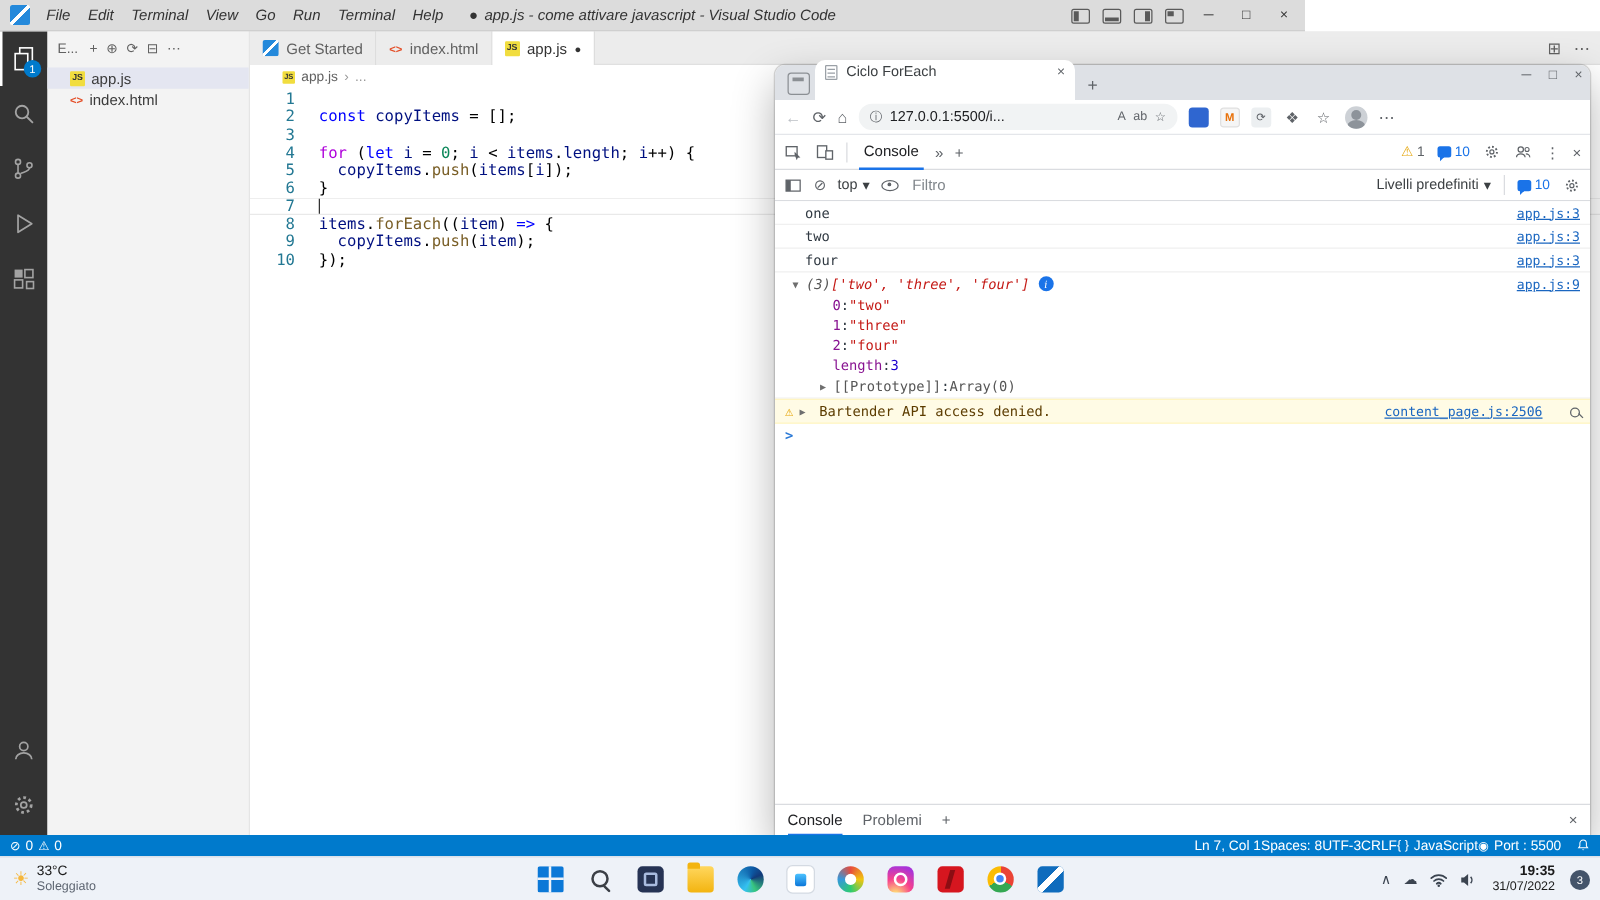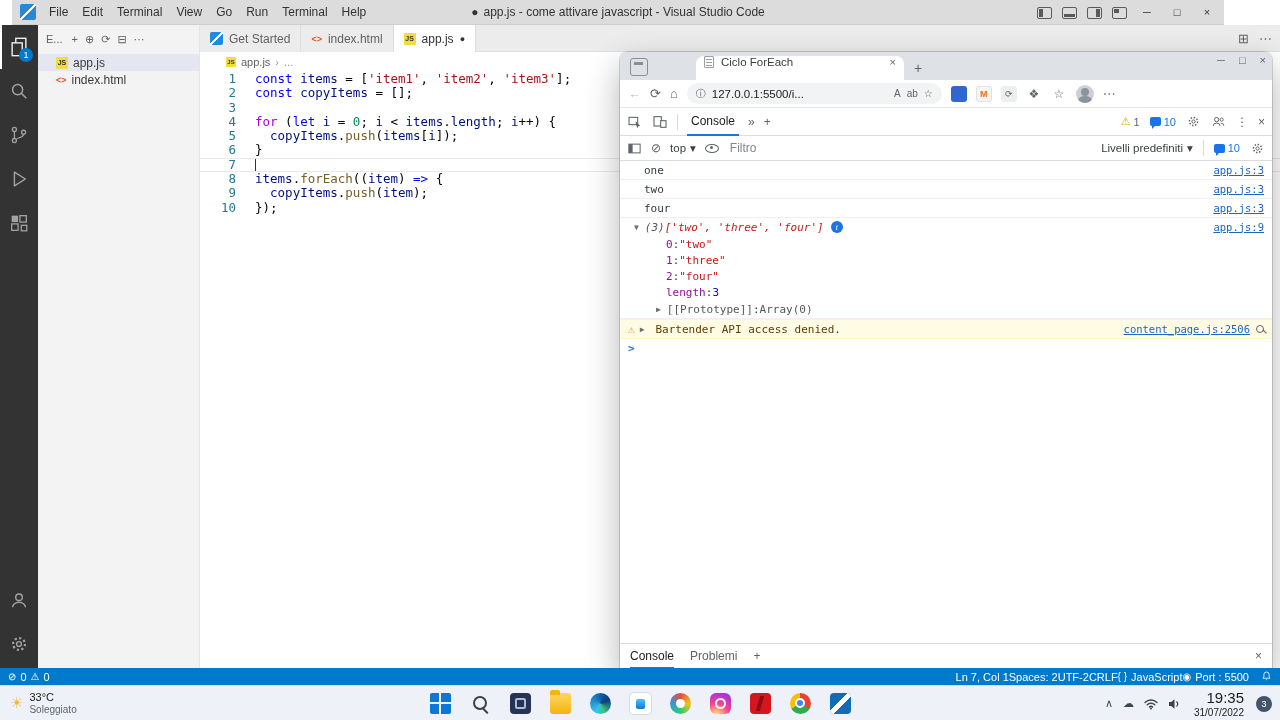--- a/index.html
+++ b/index.html
@@ -1,22 +1,22 @@
 <!DOCTYPE html>
 <html><head>
 <meta charset="utf-8">
 <style>
   html,body{margin:0;padding:0;background:#000;}
   #screen{position:relative;width:1280px;height:720px;overflow:hidden;background:#fff;
     font-family:"Liberation Sans",sans-serif;-webkit-font-smoothing:antialiased;}
   #screen *{box-sizing:border-box;}
 
   
-  .titlebar{position:absolute;left:12px;top:0;width:1212px;height:25px;background:#dcdcdc;
-    display:flex;align-items:center;border-bottom:1px solid #cfcfcf;z-index:10;}
+  .titlebar{position:absolute;left:0;top:0;width:1044px;height:25px;background:#dcdcdc;
+    display:flex;align-items:center;border-bottom:1px solid #cfcfcf;z-index:10;font-style:italic;}
   .vsc-logo{width:16px;height:16px;margin:0 6px 0 8px;border-radius:2px;background:#2489db;
     background-image:linear-gradient(135deg,transparent 44%,#fff 44%,#fff 56%,transparent 56%);}
   .menus{display:flex;}
   .menu-item{padding:0 7px;font-size:12px;color:#333;line-height:24px;cursor:default;}
   .tb-title{position:absolute;left:50%;transform:translateX(-50%);font-size:12px;color:#333;
     white-space:nowrap;display:flex;gap:5px;align-items:center;}
   .tb-right{position:absolute;right:2px;top:0;height:25px;display:flex;align-items:center;}
   .layico{width:15px;height:12px;border:1px solid #5a5a5a;border-radius:2px;margin:0 5px;position:relative;}
   .layico::before{content:'';position:absolute;background:#5a5a5a;}
   .lay-left::before{left:1px;top:1px;bottom:1px;width:4px;}
@@ -74,22 +74,22 @@
   .tk-kw{color:#0000ff}.tk-ct{color:#af00db}.tk-vr{color:#001080}
   .tk-fn{color:#795e26}.tk-st{color:#a31515}.tk-nu{color:#098658}.tk-pl{color:#000}
 
   
   .browser{position:absolute;left:620px;top:52px;width:652px;height:616px;background:#fff;
     border-radius:8px 8px 0 0;box-shadow:0 0 0 1px rgba(0,0,0,.15),0 14px 34px rgba(0,0,0,.3);z-index:50;}
   .btabstrip{position:absolute;left:0;top:0;width:652px;height:28px;background:#dee1e6;
     border-radius:8px 8px 0 0;display:flex;align-items:flex-end;}
   .tab-actions-btn{width:18px;height:18px;margin:0 4px 4px 10px;border:1px solid #8b8f94;border-radius:3px;position:relative;}
   .tab-actions-btn::before{content:'';position:absolute;left:3px;top:3px;width:9px;height:3px;background:#8b8f94;}
-  .btab{display:flex;align-items:flex-start;gap:7px;width:208px;height:24px;background:#fff;
-    border-radius:8px 8px 0 0;padding:0 8px;margin-left:44px;}
+  .btab{display:flex;align-items:flex-end;gap:7px;width:208px;height:24px;background:#fff;
+    border-radius:8px 8px 0 0;padding:16px 8px;}
   .btab-title{font-size:11.5px;color:#3c4043;flex:1;white-space:nowrap;overflow:hidden;}
   .btab-close{font-size:11px;color:#5f6368;}
   .bnewtab{font-size:14px;color:#5f6368;margin:0 0 4px 10px;}
   .bwin-ctrls{position:absolute;right:6px;top:2px;display:flex;gap:14px;color:#5f6368;font-size:11px;}
   .favicon-page{width:10px;height:12px;border:1px solid #9aa0a6;border-radius:1px;position:relative;background:#fff;}
   .favicon-page::before{content:'';position:absolute;left:1px;top:2px;width:6px;height:1px;background:#9aa0a6;
     box-shadow:0 3px 0 #9aa0a6,0 6px 0 #9aa0a6;}
   .baddr{position:absolute;left:0;top:28px;width:652px;height:28px;background:#fff;display:flex;
     align-items:center;border-bottom:1px solid #e4e6ea;padding:0 8px;gap:9px;}
   .nav-ic{font-size:13px;color:#5f6368;}
@@ -149,21 +149,21 @@
     display:inline-flex;align-items:center;justify-content:center;margin-left:7px;align-self:center;
     font-family:"DejaVu Serif",serif;font-style:italic;}
   .pkey{color:#881391;}
   .pcolon{color:#303942;}
   .pval-str{color:#c41a16;}
   .pval-num{color:#1c00cf;}
   .protokey{color:#565656;}
   .protoval{color:#565656;}
   .wicon{color:#e5a50a;font-size:11px;}
   .wtext{color:#5c3c00;}
-  .wright{margin-left:auto;display:flex;align-items:center;gap:6px;}
+  .wright{margin-left:auto;display:flex;align-items:center;gap:22px;}
   .mag{width:8px;height:8px;border:1.4px solid #5f6368;border-radius:50%;position:relative;align-self:center;}
   .mag::after{content:'';position:absolute;width:5px;height:1.4px;background:#5f6368;right:-4px;bottom:-1px;transform:rotate(45deg);}
   .chev{color:#2c7ad6;font-weight:bold;}
 
   .dt-drawer{position:absolute;left:0;top:591px;width:652px;height:25px;border-top:1px solid #dadce0;
     display:flex;align-items:center;padding:0 10px;gap:16px;background:#fff;}
   .dtab{font-size:12px;color:#5f6368;height:25px;line-height:24px;}
   .dtab.active{color:#202124;box-shadow:inset 0 -2px 0 #1a73e8;}
   .drawer-close{margin-left:auto;color:#5f6368;font-size:12px;}
 
@@ -206,21 +206,21 @@
   .g-netflix{background:#d6161f;}
   .g-netflix::after{content:'';position:absolute;left:8px;top:3px;width:4px;height:15px;background:#8c0d13;transform:skewX(-16deg);}
   .g-chrome{border-radius:50%;background:conic-gradient(#ea4335 0 120deg,#34a853 0 240deg,#fbbc05 0 360deg);}
   .g-chrome::after{content:'';position:absolute;inset:5.5px;background:#4285f4;border:2px solid #fff;border-radius:50%;}
   .g-vscode{background:#0f6cbd;}
   .g-vscode::after{content:'';position:absolute;inset:0;border-radius:4px;
     background:linear-gradient(135deg,transparent 42%,#fff 42%,#fff 58%,transparent 58%);}
   .tray{position:absolute;right:8px;top:0;height:35px;display:flex;align-items:center;gap:10px;}
   .tray-ic{color:#3b4450;font-size:11px;display:flex;align-items:center;}
   .clock{display:flex;flex-direction:column;align-items:flex-end;line-height:1.2;margin-left:4px;}
-  .clock-time{font-size:15px;color:#1b1b1b;}
+  .clock-time{font-size:11px;color:#1b1b1b;font-weight:bold;}
   .clock-date{font-size:10px;color:#1b1b1b;}
   .notif-badge{width:16px;height:16px;border-radius:50%;background:#44546a;color:#fff;font-size:9px;
     display:flex;align-items:center;justify-content:center;margin-left:2px;}
 </style>
 </head>
 <body>
 
 <div id="screen">
 
   <div class="titlebar">
@@ -344,21 +344,20 @@
     </div>
     <div class="breadcrumb">
       <span class="fi fi-js" style="width:10px;height:10px;font-size:6px;">JS</span>
       <span>app.js</span>
       <span class="bc-sep">›</span>
       <span class="bc-sep">...</span>
     </div>
     <div class="code">
         <div class="cl">
           <span class="ln">1</span>
-          <span class="lt"><span class="tk-kw">const</span><span class="tk-pl"> </span><span class="tk-vr">items</span><span class="tk-pl"> = [</span><span class="tk-st">'item1'</span><span class="tk-pl">, </span><span class="tk-st">'item2'</span><span class="tk-pl">, </span><span class="tk-st">'item3'</span><span class="tk-pl">];</span></span>
         </div>
         <div class="cl">
           <span class="ln">2</span>
           <span class="lt"><span class="tk-kw">const</span><span class="tk-pl"> </span><span class="tk-vr">copyItems</span><span class="tk-pl"> = [];</span></span>
         </div>
         <div class="cl">
           <span class="ln">3</span>
           <span class="lt"></span>
         </div>
         <div class="cl">
@@ -568,24 +567,24 @@
       <span class="sb-ic">⊘</span>
       <span>0</span>
       <span class="sb-ic">⚠</span>
       <span>0</span>
     </span>
     <span class="sb-right">
         <span class="sb-item">
           <span>Ln 7, Col 1</span>
         </span>
         <span class="sb-item">
-          <span>Spaces: 2</span>
+          <span>Spaces: 8</span>
         </span>
         <span class="sb-item">
-          <span>UTF-2</span>
+          <span>UTF-3</span>
         </span>
         <span class="sb-item">
           <span>CRLF</span>
         </span>
         <span class="sb-item">
           <span class="sb-ic">{ }</span>
           <span>JavaScript</span>
         </span>
         <span class="sb-item">
           <span class="sb-ic">◉</span>

